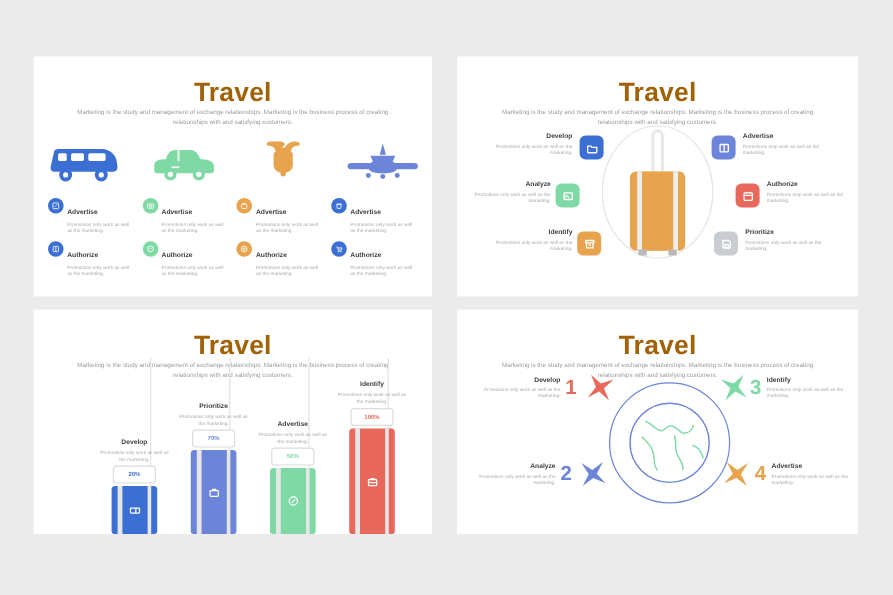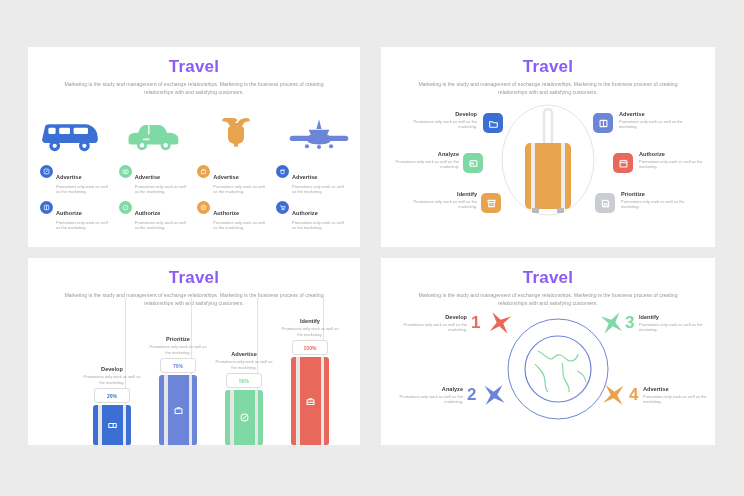--- a/index.html
+++ b/index.html
@@ -16,26 +16,26 @@
     background:#ffffff;
     overflow:hidden;
   }
   #panel-tl{left:28px;top:47px;width:332px;height:200px;}
   #panel-tr{left:381px;top:47px;width:334px;height:200px;}
   #panel-bl{left:28px;top:258px;width:332px;height:187px;}
   #panel-br{left:381px;top:258px;width:334px;height:187px;}
 
   .p-title{
     text-align:center;
-    font-size:17px;
+    font-size:22px;
     font-weight:bold;
-    color:#8b5cf6;
+    color:#a16207;
     letter-spacing:.2px;
     margin:0;
-    padding-top:10px;
+    padding-top:20px;
     line-height:20px;
   }
   .p-sub{
     text-align:center;
     font-size:5.2px;
     color:#9a9a9a;
     line-height:7.5px;
     margin:4px auto 0;
     width:260px;
   }

